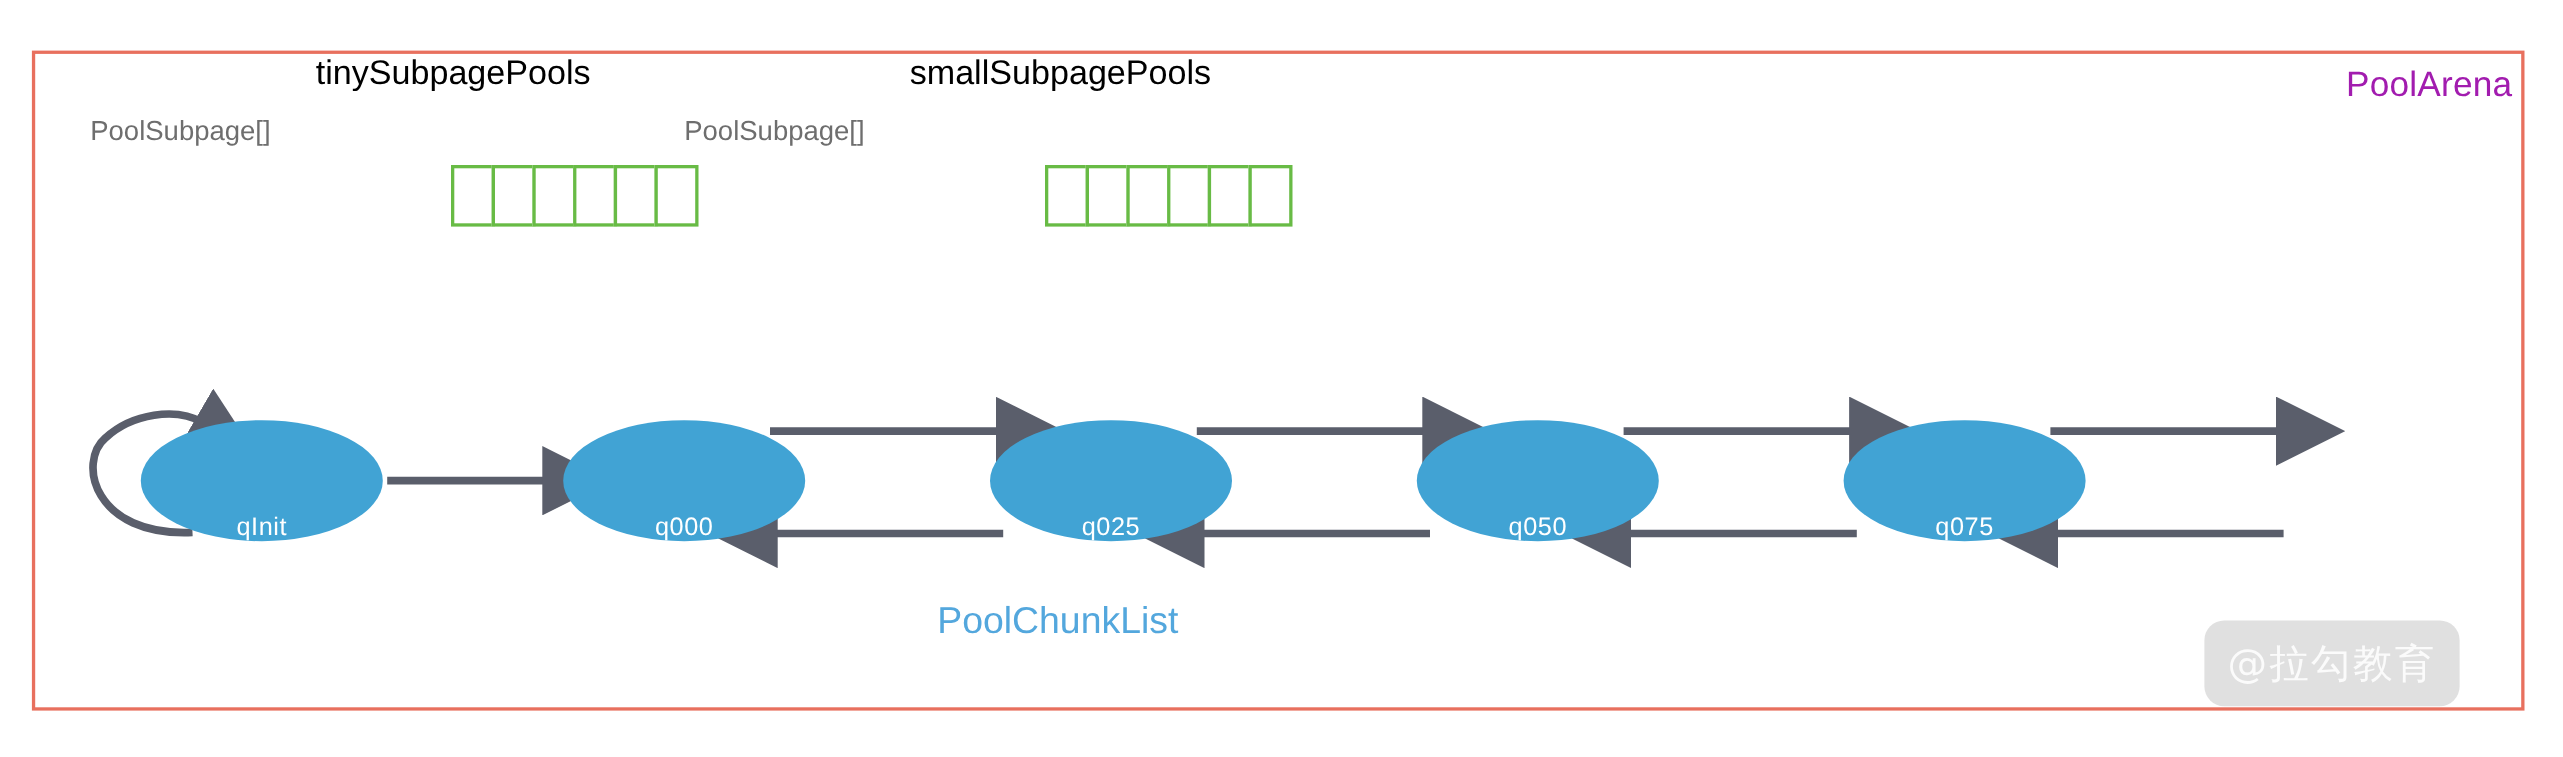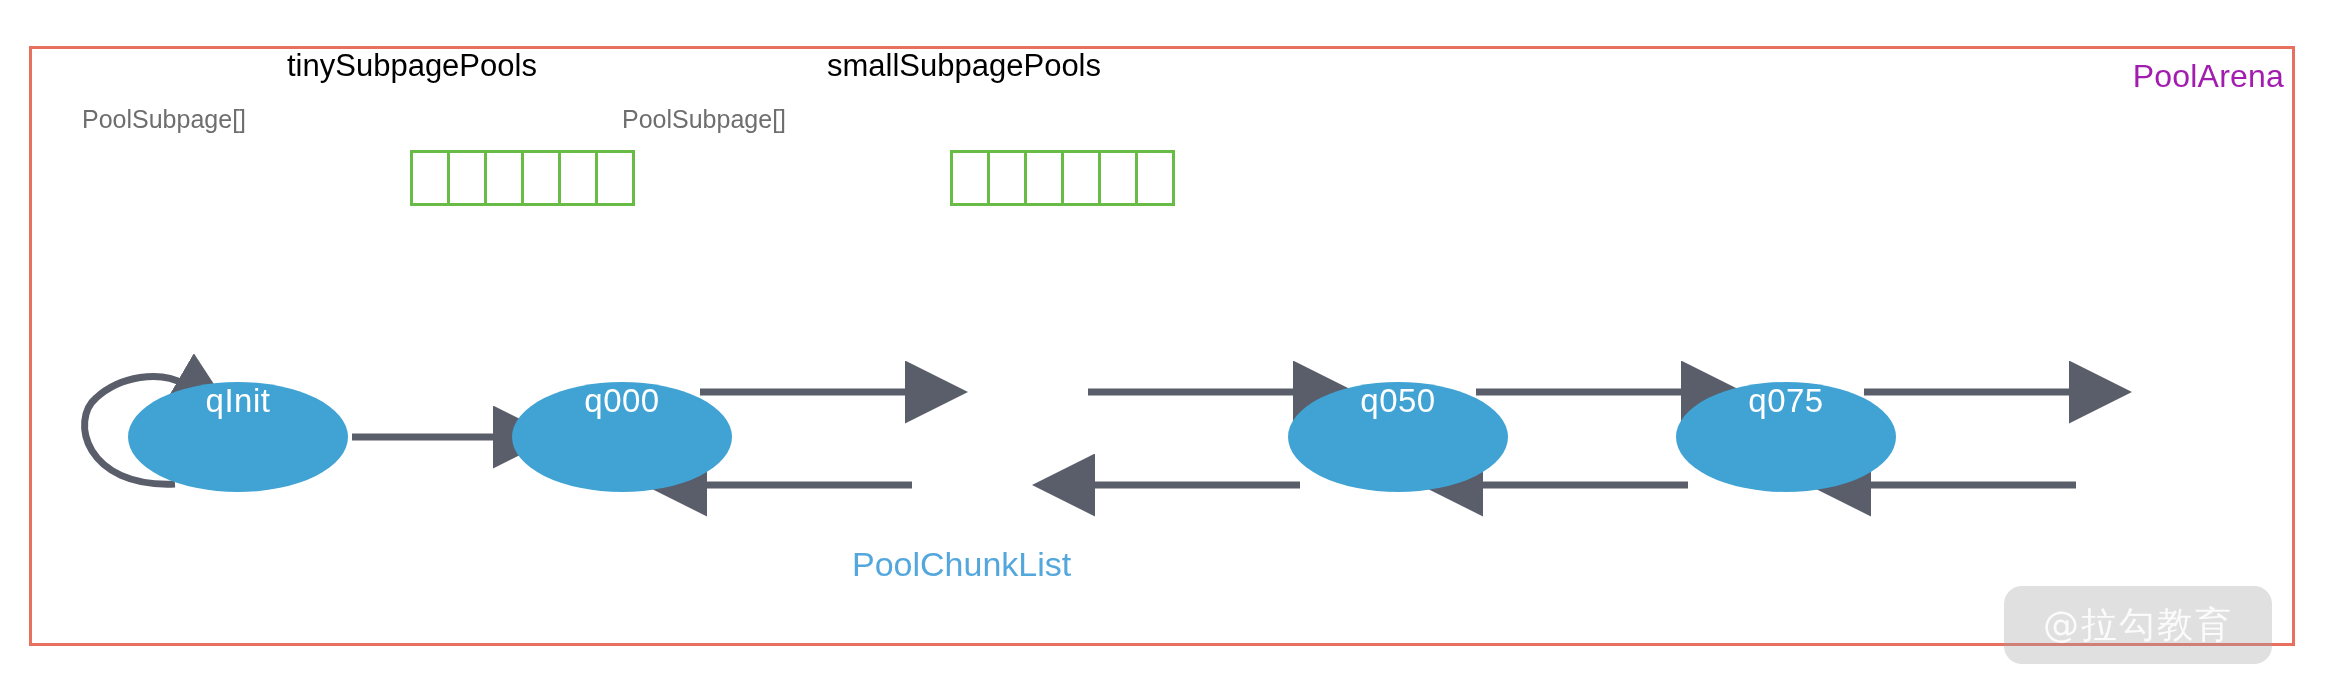--- a/index.html
+++ b/index.html
@@ -94,23 +94,23 @@
     height: 230px;
   }
   .node {
     position: absolute;
     width: 220px;
     height: 110px;
     border-radius: 50%;
     background: #41a3d4;
     color: #ffffff;
     display: flex;
-    align-items: flex-start;
+    align-items: flex-end;
     justify-content: center;
-    font-size: 33px;
+    font-size: 23px;
     letter-spacing: 0.5px;
     top: 82px;
   }
   #node-qinit { left: 128px; }
   #node-q000  { left: 512px; }
   #node-q025  { left: 900px; }
   #node-q050  { left: 1288px; }
   #node-q075  { left: 1676px; }
   #node-q100  { left: 2064px; }
 
@@ -130,22 +130,22 @@
     top: 545px;
     font-size: 34px;
     font-weight: normal;
     color: #53a7dd;
     white-space: nowrap;
   }
   
   #watermark {
     position: absolute;
     left: 2004px;
-    top: 586px;
-    width: 268px;
+    top: 564px;
+    width: 232px;
     height: 78px;
     border-radius: 18px;
     background: rgba(160,160,160,0.33);
     display: flex;
     align-items: center;
     justify-content: center;
   }
   #watermark-text {
     font-size: 36px;
     color: rgba(255,255,255,0.85);
@@ -213,20 +213,23 @@
       <line x1="1864" y1="92" x2="2076" y2="92" stroke="#5a5e6b" stroke-width="7" marker-end="url(#arrowR)"></line>
       <line x1="2076" y1="185" x2="1864" y2="185" stroke="#5a5e6b" stroke-width="7" marker-end="url(#arrowR)"></line>
     </svg>
 
     <div class="node" id="node-qinit">
       <span>qInit</span>
     </div>
     <div class="node" id="node-q000">
       <span>q000</span>
     </div>
+    <div class="node" id="node-q025">
+      <span>q025</span>
+    </div>
     <div class="node" id="node-q050">
       <span>q050</span>
     </div>
     <div class="node" id="node-q075">
       <span>q075</span>
     </div>
   </div>
 
   <div id="chunklist-label">PoolChunkList</div>
 

